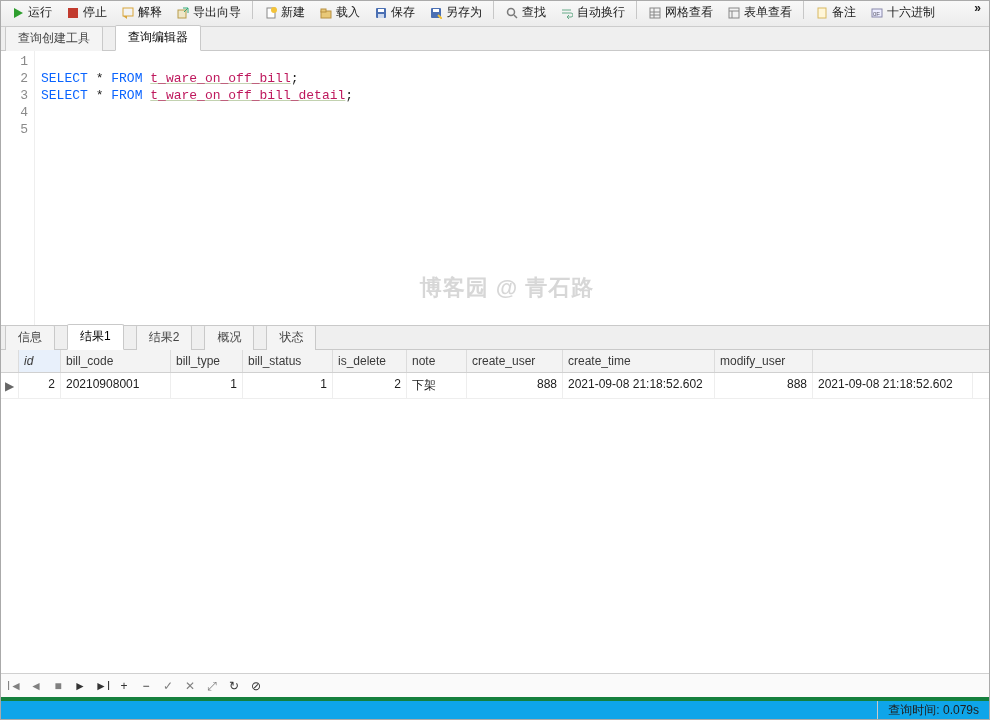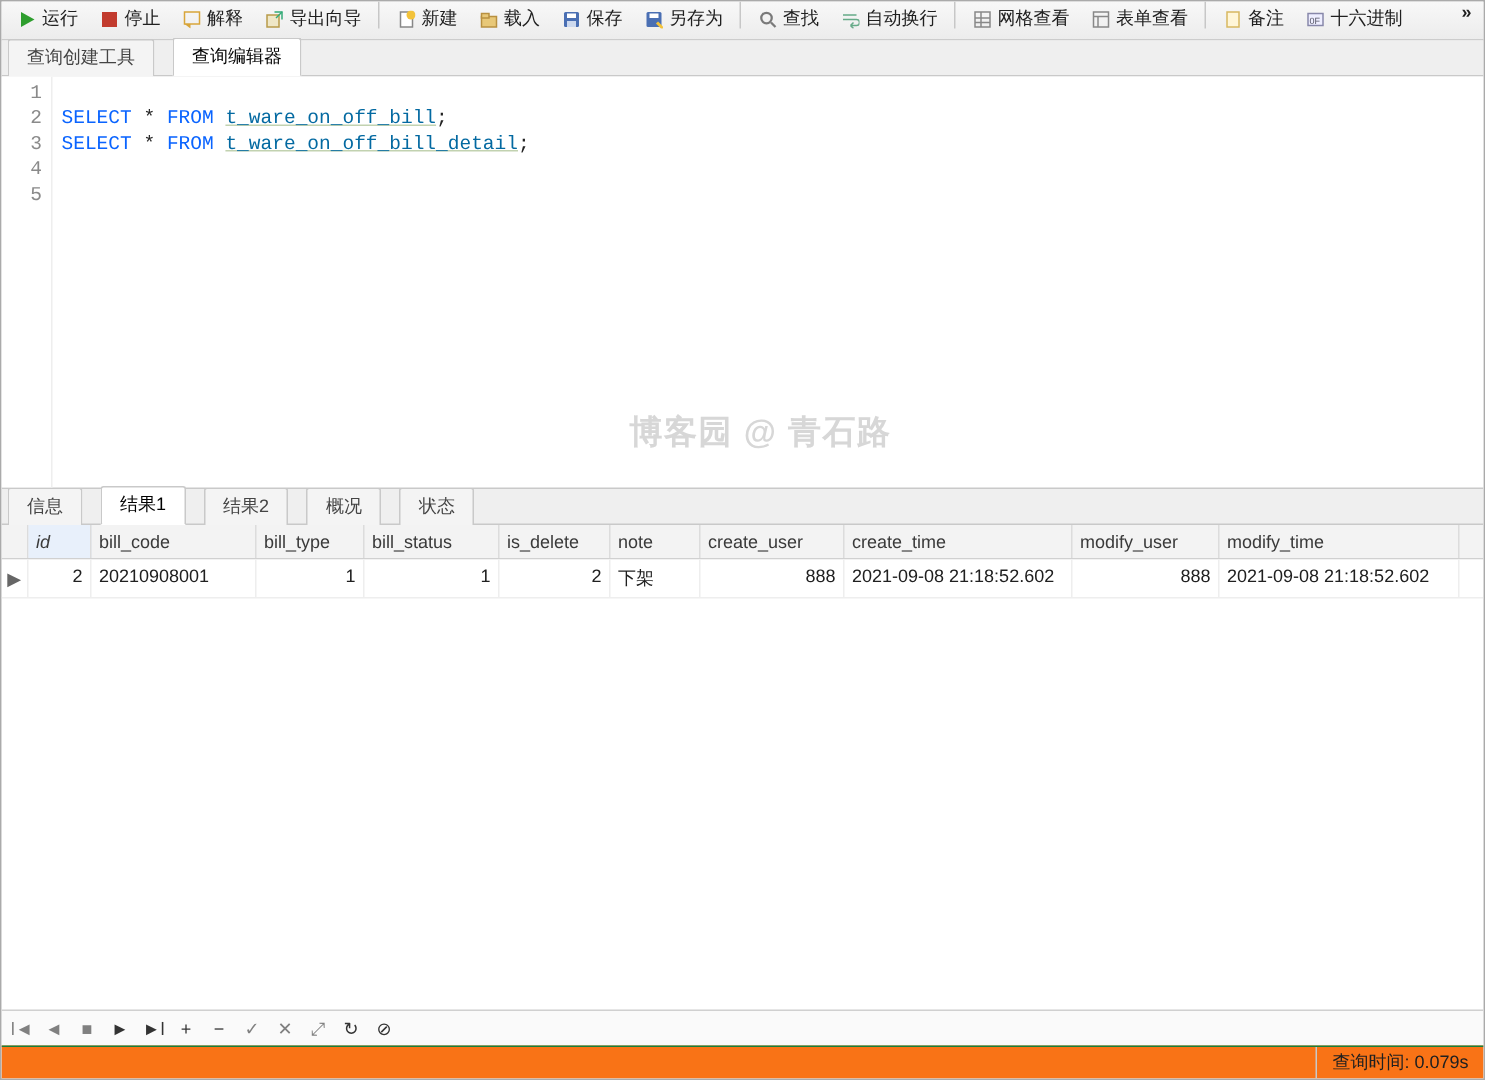--- a/index.html
+++ b/index.html
@@ -106,21 +106,21 @@
     flex: 1;
     padding: 2px 0 0 6px;
     font-family: Consolas, "Courier New", monospace;
     font-size: 13px;
     line-height: 17px;
     white-space: pre;
     color: #222;
     position: relative;
   }
   .kw { color: #0a64ff; } 
-  .tbl { color: #0369a1; text-decoration: underline; text-decoration-color: #c2d2b0; }
+  .tbl { color: #be185d; text-decoration: underline; text-decoration-color: #c2d2b0; }
   .watermark {
     position: absolute;
     left: 50%;
     top: 222px;
     transform: translateX(-50%);
     font-size: 22px;
     font-weight: 600;
     color: #d7d7d7;
     pointer-events: none;
     letter-spacing: 1px;
@@ -184,22 +184,22 @@
     text-align: center;
     cursor: default;
   }
   .recnav .dark { color:#333; }
 
   
   .status {
     height: 22px;
     display: flex;
     align-items: center;
-    background: #f97316;
-    border-top: 1px solid #15803d;
+    background: #0ea5e9;
+    border-top: 4px solid #15803d;
     font-size: 12px;
   }
   .status .spacer { flex: 1; }
   .status .cell {
     padding: 0 10px;
     border-left: 1px solid #c9c9c9;
     height: 100%;
     display: flex;
     align-items: center;
     gap: 4px;
@@ -383,21 +383,20 @@
     <div></div>
     <div>id</div>
     <div>bill_code</div>
     <div>bill_type</div>
     <div>bill_status</div>
     <div>is_delete</div>
     <div>note</div>
     <div>create_user</div>
     <div>create_time</div>
     <div>modify_user</div>
-    <div>modify_time</div>
   </div>
   <div class="grid-body">
     <div class="grid-row">
       <div class="row-handle">▶</div>
       <div class="num">2</div>
       <div>20210908001</div>
       <div class="num">1</div>
       <div class="num">1</div>
       <div class="num">2</div>
       <div>下架</div>

